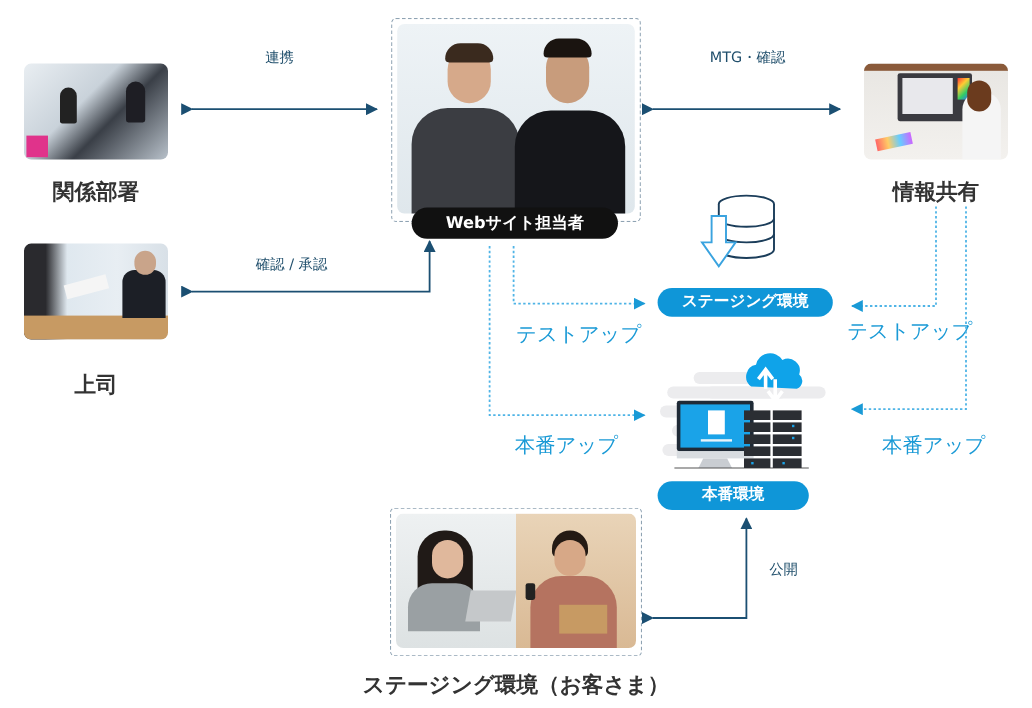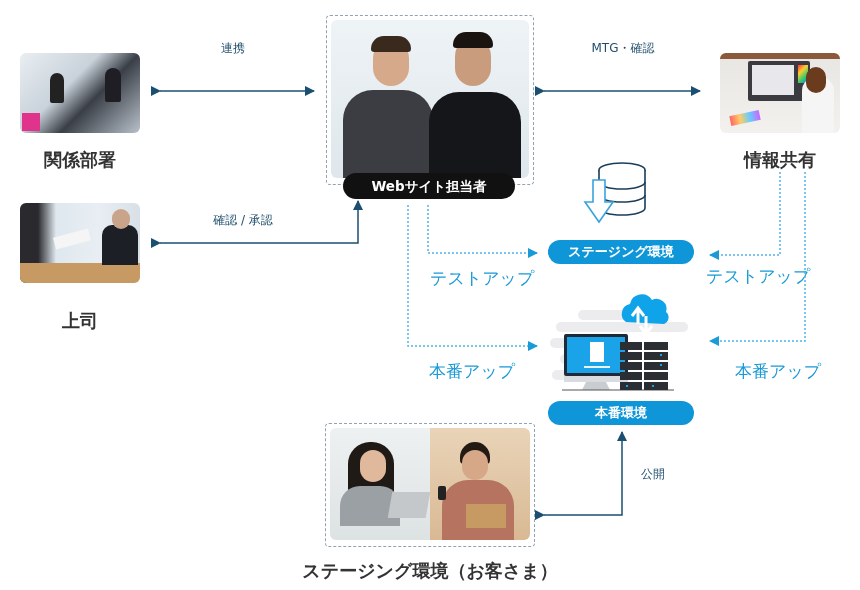--- a/index.html
+++ b/index.html
@@ -110,21 +110,21 @@
     <rect x="72" y="90" width="22" height="8"></rect>
       <rect x="96" y="90" width="24" height="8"></rect>
   </g>
   <g fill="#1aa3e8">
     <rect x="78" y="93" width="2" height="2"></rect>
       <rect x="104" y="93" width="2" height="2"></rect>
     <rect x="112" y="62" width="2" height="2"></rect>
       <rect x="112" y="72" width="2" height="2"></rect>
   </g>
 </svg>
-<div class="pill" style="left:548px;top:401px;width:146px;">
+<div class="pill" style="left:548px;top:401px;width:126px;">
   <span>本番環境</span>
 </div>
 
 <div class="dashbox" style="left:325px;top:423px;width:208px;height:122px;"></div>
 <div class="photo" style="left:330px;top:428px;width:200px;height:112px;">
   <div class="abs" style="left:0;top:0;width:100px;height:112px;background:linear-gradient(180deg,#eef1f2 0%,#dde2e3 100%);">
     <div class="abs" style="left:18px;top:14px;width:46px;height:60px;background:#201a17;border-radius:22px 22px 6px 6px;"></div>
     <div class="abs" style="left:30px;top:22px;width:26px;height:32px;background:#e0b89c;border-radius:13px;"></div>
     <div class="abs" style="left:10px;top:58px;width:60px;height:40px;background:#9aa0a3;border-radius:20px 20px 0 0;"></div>
     <div class="abs" style="left:60px;top:64px;width:38px;height:26px;background:#c5c8ca;transform:skewX(-10deg);"></div>

